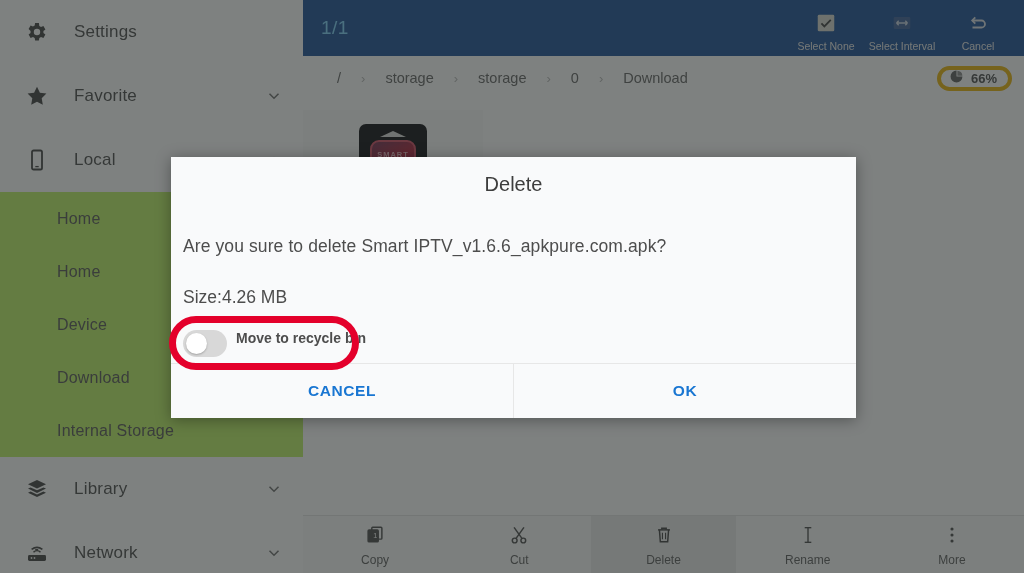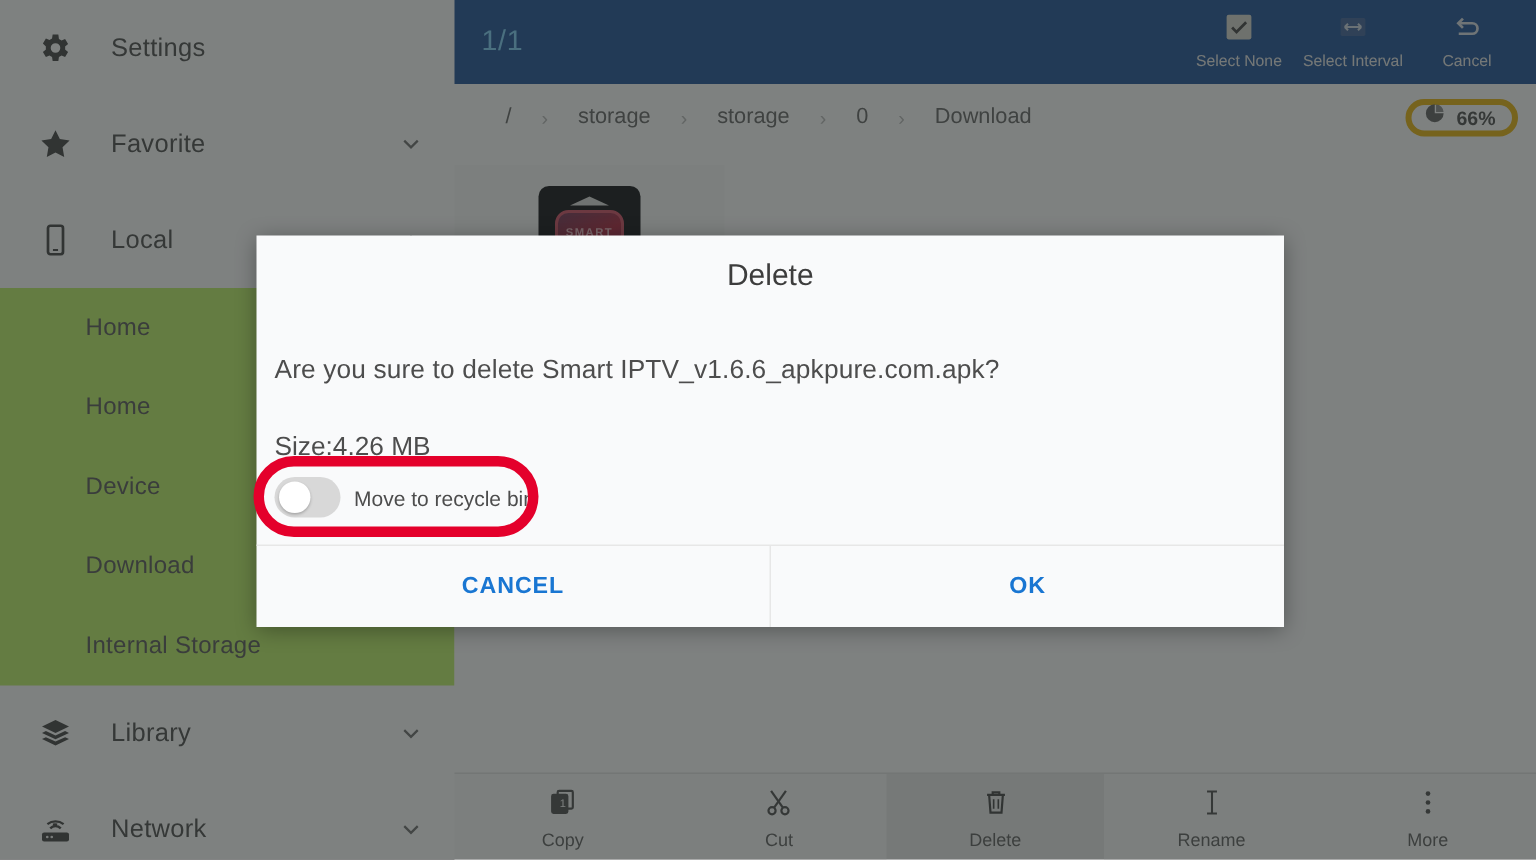--- a/index.html
+++ b/index.html
@@ -27,21 +27,21 @@
   .sb-subitem .sb-label{ margin-left:0; font-size:16px; color:#555; }
 
   
   .content{ position:absolute; left:303px; top:0; width:721px; height:573px; background:#fff; }
 
   .actionbar{
     position:relative; height:56px; background:#1b4f96;
     display:flex; align-items:center; padding:0 8px 0 18px; color:#fff;
   }
   .ab-count{ font-size:19px; color:#7dd3fc; letter-spacing:.5px; }
-  .ab-actions{ margin-left:auto; display:flex; align-items:flex-start; height:56px; }
+  .ab-actions{ margin-left:auto; display:flex; align-items:center; height:56px; }
   .ab-btn{
     width:76px; display:flex; flex-direction:column; align-items:center;
     padding-top:6px;
   }
   .ab-btn .ab-ic{ height:24px; display:flex; align-items:center; justify-content:center; }
   .ab-btn .ab-tx{ font-size:10.5px; margin-top:5px; color:#e8e8e8; }
 
   .crumbbar{
     height:44px; display:flex; align-items:center; padding:0 12px 0 30px;
     background:#ffffff; position:relative;
@@ -96,21 +96,21 @@
     position:absolute; left:171px; top:157px; width:685px; height:261px;
     background:#f9fafb; z-index:50; box-shadow:0 2px 14px rgba(0,0,0,.35);
     display:flex; flex-direction:column;
   }
   .dlg-title{
     text-align:center; font-size:20px; color:#3d3d3d; padding-top:16px;
   }
   .dlg-body{ padding:40px 20px 0 12px; flex:1; }
   .dlg-msg{ font-size:17.5px; color:#4d4d4d; letter-spacing:.1px; }
   .dlg-size{ font-size:17.5px; color:#4d4d4d; margin-top:30px; }
-  .dlg-toggle-row{ display:flex; align-items:center; margin-top:10px; position:relative; }
+  .dlg-toggle-row{ display:flex; margin-top:22px; position:relative;font-weight:bold; }
   .switch{
     width:44px; height:27px; border-radius:14px; background:#d8d8d8;
     display:flex; align-items:center; padding:0 3px;
   }
   .switch .knob{
     width:21px; height:21px; border-radius:50%; background:#ffffff;
     box-shadow:0 1px 2px rgba(0,0,0,.25);
   }
   .toggle-label{ font-size:14px; color:#4d4d4d; margin-left:9px; }
   .redbox{

